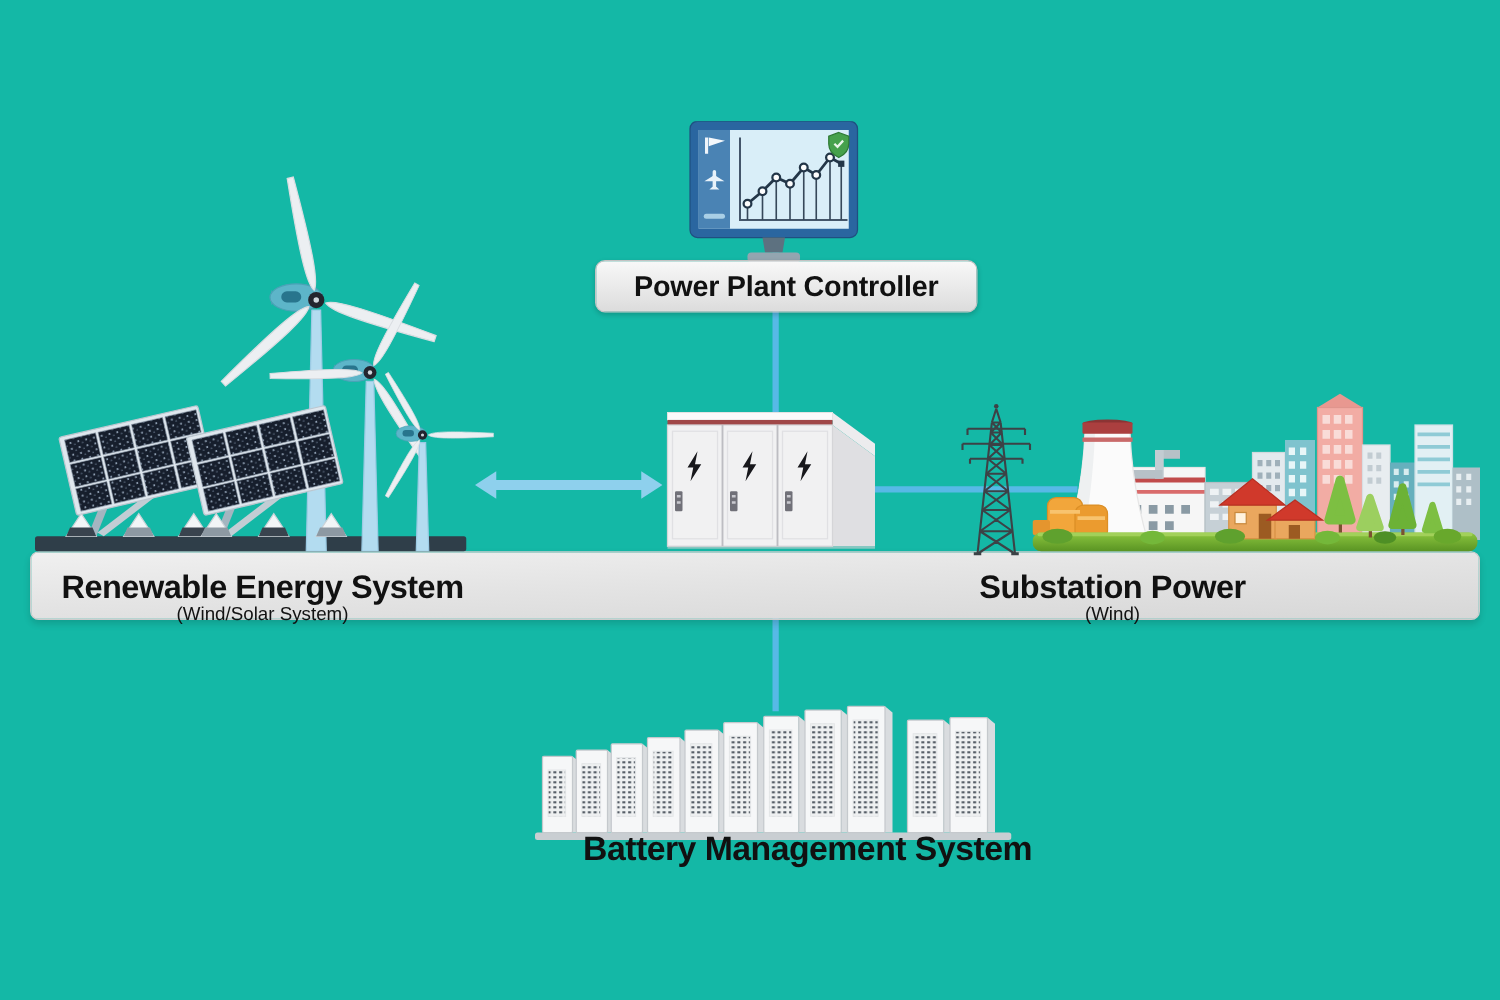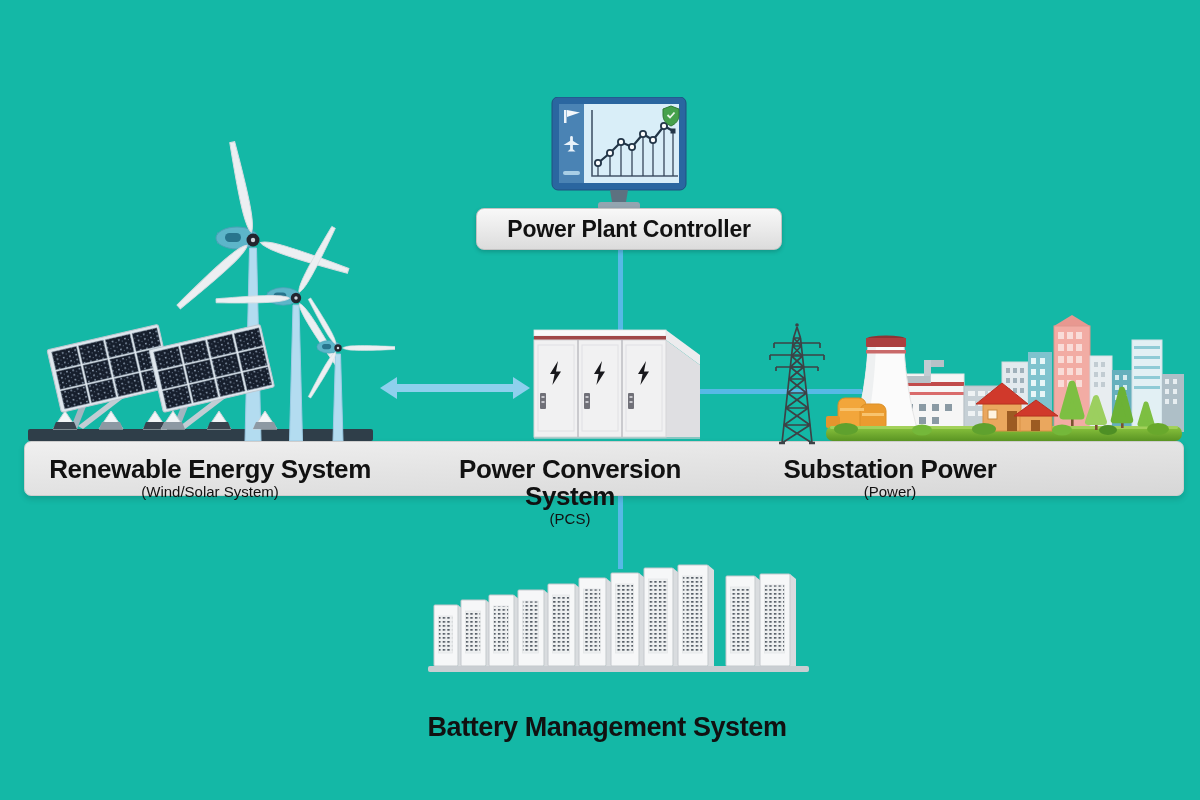--- a/index.html
+++ b/index.html
@@ -27,22 +27,22 @@
     border:1px solid #c3c3c3;box-shadow:0 2px 4px rgba(0,0,0,0.18);
     display:flex;align-items:center;justify-content:center;
     font-size:23px;font-weight:700;letter-spacing:-0.2px;
   }
   .sec{position:absolute;top:444px;text-align:center;margin-top:12px;}
   .sec .t{font-size:26px;font-weight:700;line-height:27px;letter-spacing:-0.4px;}
   .sec .s{font-size:15px;font-weight:400;line-height:17px;}
   #sec-renewable{left:30px;width:360px;}
   #sec-pcs{left:420px;width:300px;}
   #sec-substation{left:740px;width:300px;}
-  .bms-label{position:absolute;left:405px;top:666px;width:404px;text-align:center;
-    font-size:27px;font-weight:700;line-height:27px;letter-spacing:-0.4px;margin-top:48px;}
+  .bms-label{position:absolute;left:444px;top:666px;width:404px;text-align:center;
+    font-size:27px;font-weight:700;line-height:27px;letter-spacing:-0.4px;}
 </style>
 </head>
 <body>
 
 <div class="stage">
 
   <div class="line" id="line-controller-pcs"></div>
   <div class="line" id="line-pcs-grid"></div>
   <div class="line" id="line-band-bms"></div>
 
@@ -439,27 +439,23 @@
       <ellipse cx="332" cy="117" rx="11" ry="6" fill="#68a82c"></ellipse>
       <ellipse cx="96" cy="118" rx="10" ry="5.5" fill="#74b83a"></ellipse>
       <ellipse cx="20" cy="117" rx="12" ry="6" fill="#5fa12e"></ellipse>
     </g>
   </svg>
 
   <div class="sec" id="sec-renewable">
     <div class="t">Renewable Energy System</div>
     <div class="s">(Wind/Solar System)</div>
   </div>
-  <div class="sec" id="sec-pcs">
-    <div class="t">Power Conversion System</div>
-    <div class="s">(PCS)</div>
-  </div>
   <div class="sec" id="sec-substation">
     <div class="t">Substation Power</div>
-    <div class="s">(Power)</div>
+    <div class="s">(Wind)</div>
   </div>
 
   <svg style="left:428px;top:548px" width="385" height="130" viewBox="0 0 385 130">
     <defs>
       <pattern id="vent" width="4.6" height="4" patternUnits="userSpaceOnUse">
         <rect width="4.6" height="4" fill="#eef0f1"></rect>
         <rect x="0.9" y="1" width="2.4" height="1.7" fill="#555d66"></rect>
       </pattern>
     </defs>
     <rect x="0" y="118" width="381" height="6" rx="2" fill="#c9ced2"></rect>

